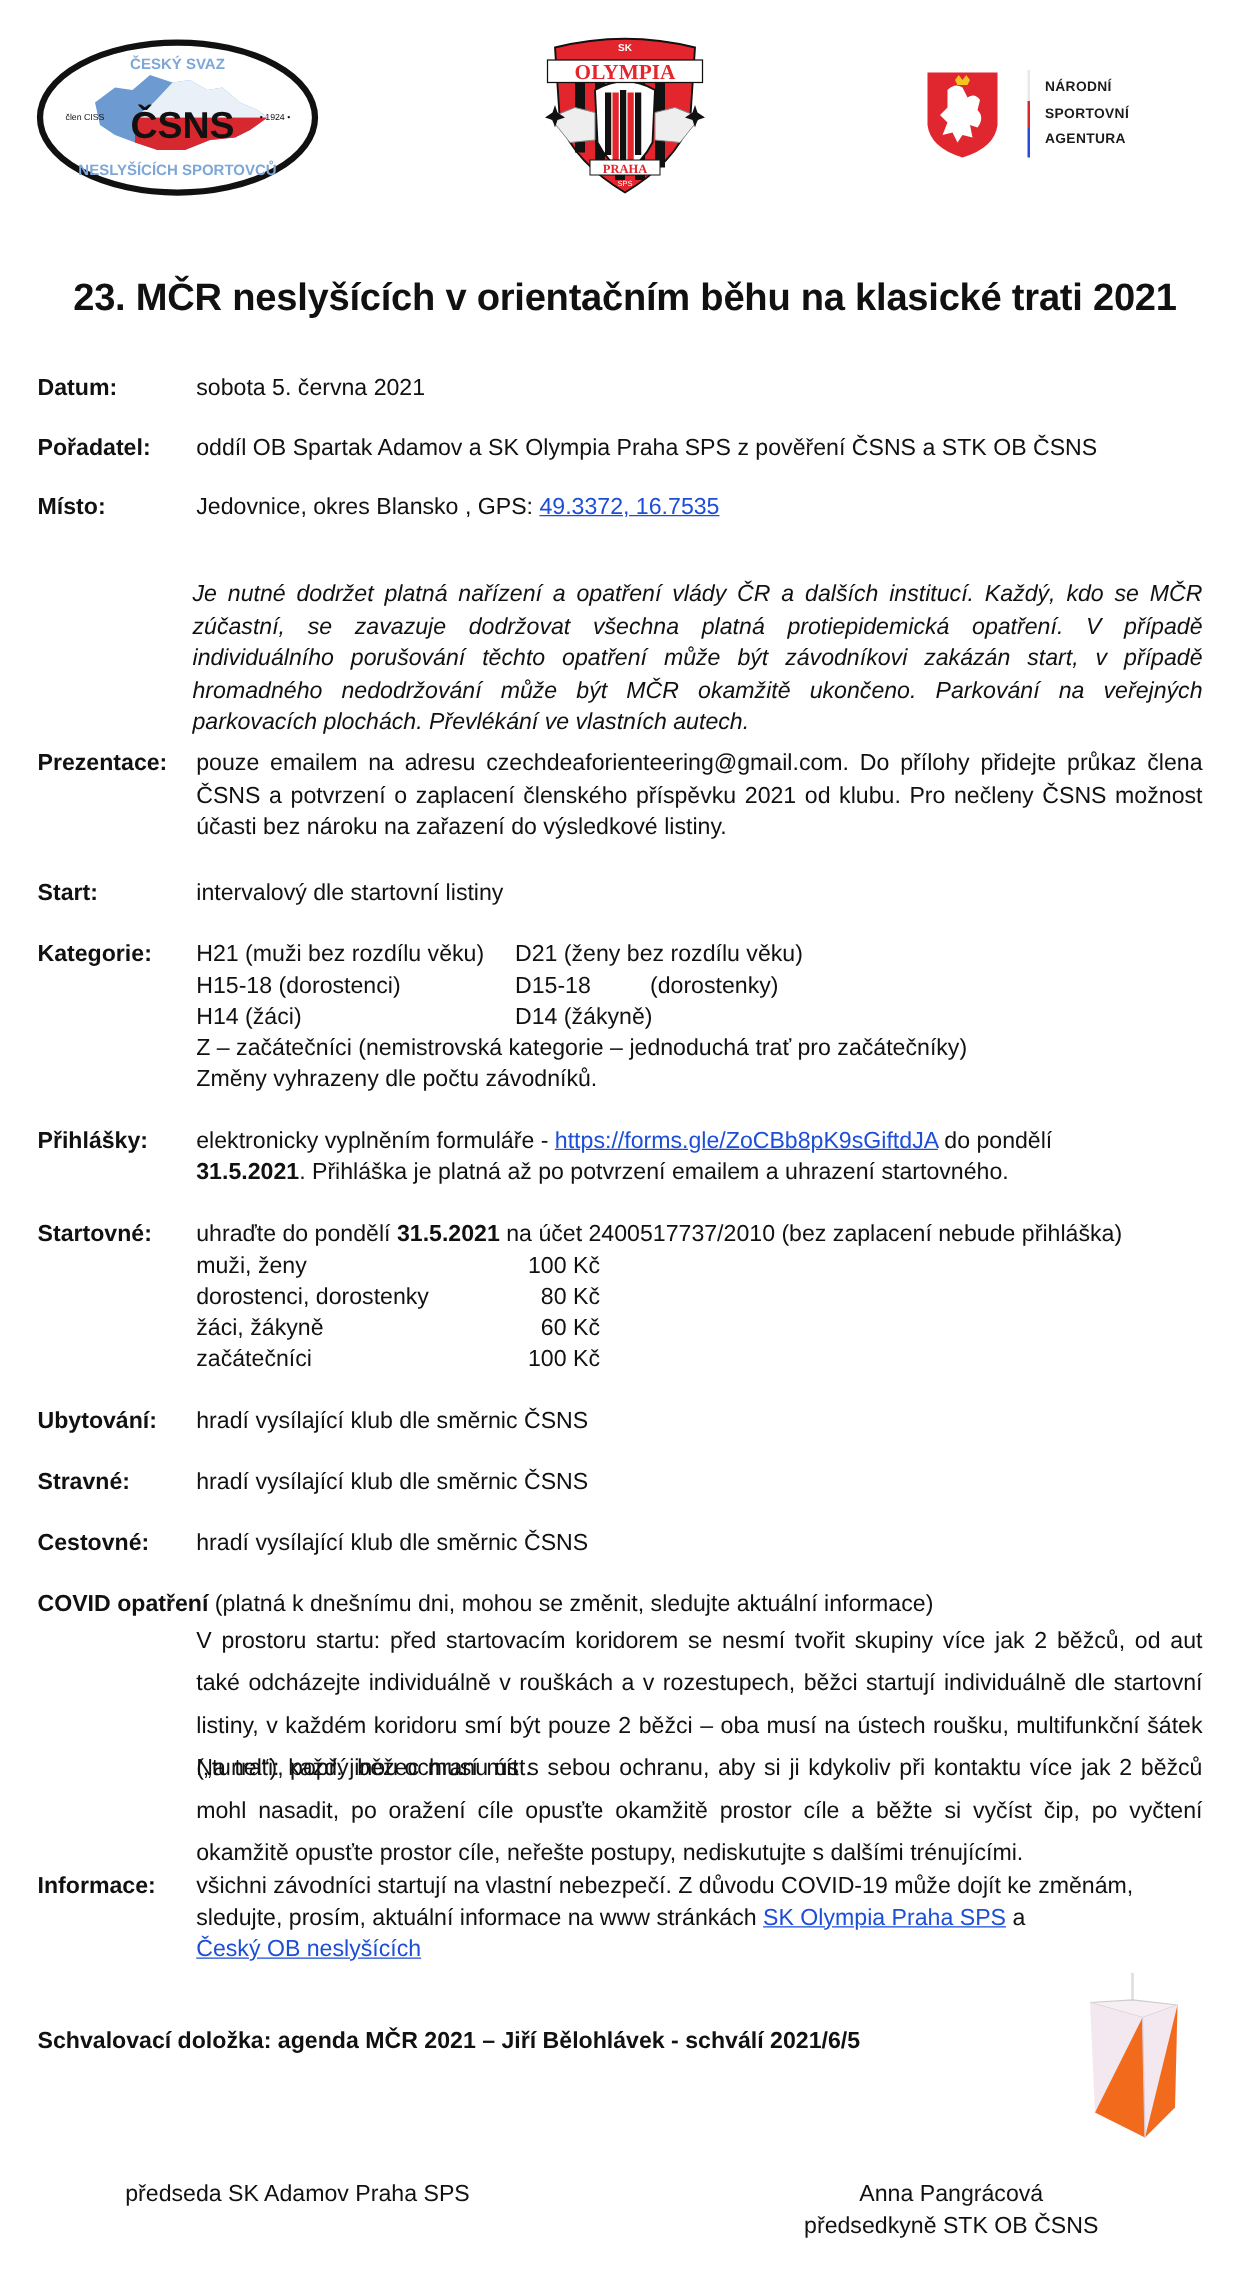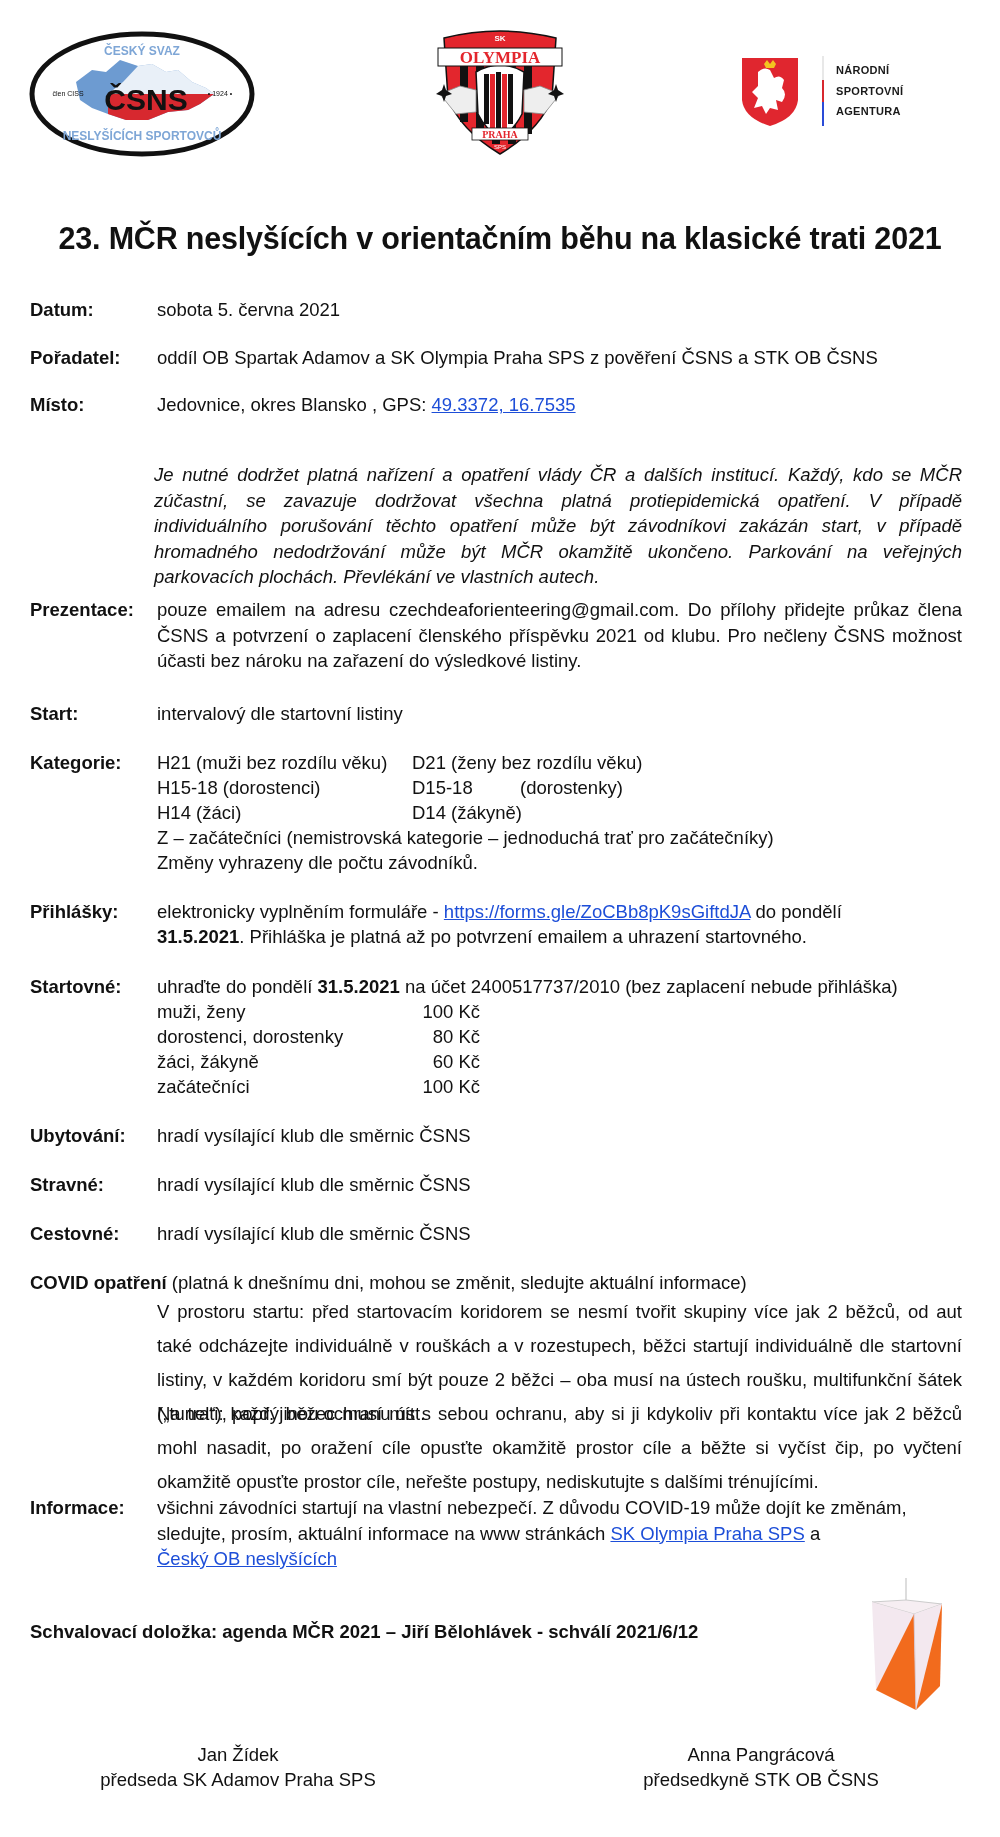--- a/index.html
+++ b/index.html
@@ -181,34 +181,33 @@
 </div>
 <div class="covid-body just" style="top:1295px">V prostoru startu: před startovacím koridorem se nesmí tvořit skupiny více jak 2 běžců, od aut také odcházejte individuálně v rouškách a v rozestupech, běžci startují individuálně dle startovní listiny, v každém koridoru smí být pouze 2 běžci – oba musí na ústech roušku, multifunkční šátek („tunel“), popř. jinou ochranu úst.</div>
 <div class="covid-body just" style="top:1397px">Na trati: každý běžec musí mít s sebou ochranu, aby si ji kdykoliv při kontaktu více jak 2 běžců mohl nasadit, po oražení cíle opusťte okamžitě prostor cíle a běžte si vyčíst čip, po vyčtení okamžitě opusťte prostor cíle, neřešte postupy, nediskutujte s dalšími trénujícími.</div>
 
 <div class="lbl" style="top:1495px">Informace:</div>
 <div class="info-body" style="top:1495px">
   <span>všichni závodníci startují na vlastní nebezpečí. Z důvodu COVID-19 může dojít ke změnám, sledujte, prosím, aktuální informace na www stránkách </span><a class="link">SK Olympia Praha SPS</a><span> a </span><br>
   <a class="link">Český OB neslyšících</a>
 </div>
 
-<div class="abs" style="top:1619px;left:30px;font-weight:bold">Schvalovací doložka: agenda MČR 2021 – Jiří Bělohlávek - schválí 2021/6/12</div>
+<div class="abs" style="top:1619px;left:30px;font-weight:bold">Schvalovací doložka: agenda MČR 2021 – Jiří Bělohlávek - schválí 2021/6/5</div>
 
 <div class="abs" style="left:858px;top:1578px;width:100px;height:140px">
   <svg width="100" height="140" viewBox="0 0 100 140">
     <line x1="48" y1="0" x2="48" y2="22" stroke="#ddd" stroke-width="2"></line>
     <polygon points="14,24 48,22 84,26 56,36" fill="#f6eef2" stroke="#ccc" stroke-width="1"></polygon>
     <polygon points="14,24 56,36 58,132 18,112" fill="#f3e8ef"></polygon>
     <polygon points="18,112 56,36 58,132" fill="#f26b1d"></polygon>
     <polygon points="56,36 84,26 82,108 58,132" fill="#f3e8ef"></polygon>
     <polygon points="84,26 82,108 58,132" fill="#f26b1d"></polygon>
     <line x1="56" y1="36" x2="58" y2="132" stroke="#d8c8d0" stroke-width="1"></line>
   </svg>
 </div>
 
 <div class="sig" style="left:68px;top:1742px">
-  <div>Jan Žídek</div>
   <div>předseda SK Adamov Praha SPS</div>
 </div>
 <div class="sig" style="left:591px;top:1742px">
   <div>Anna Pangrácová</div>
   <div>předsedkyně STK OB ČSNS</div>
 </div>
 
 </body></html>

